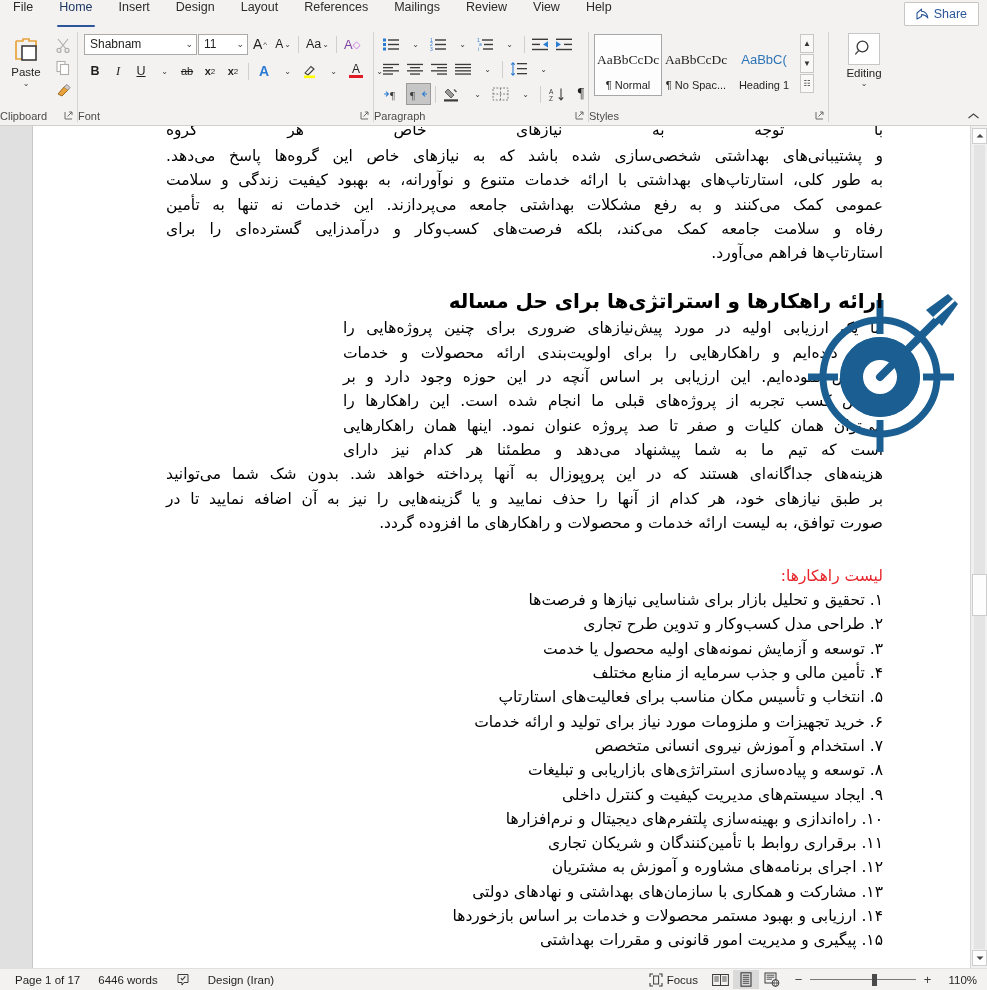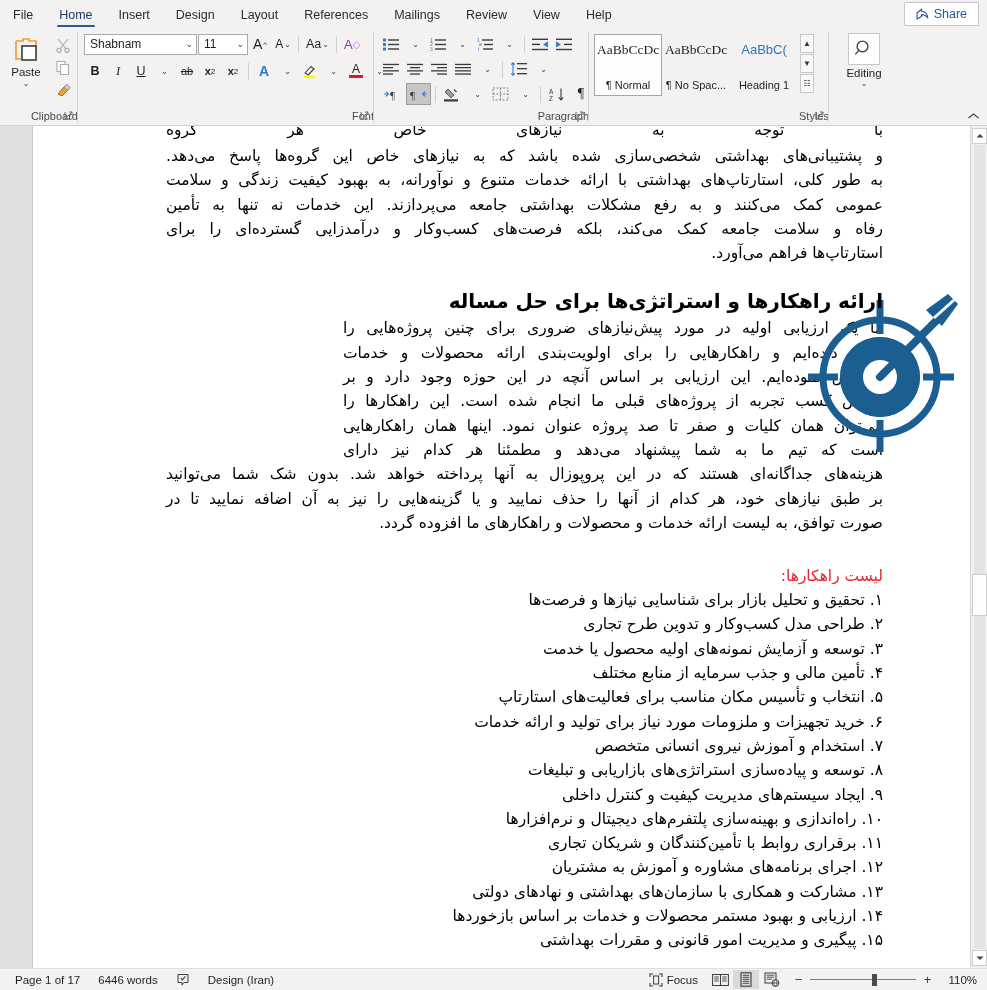--- a/index.html
+++ b/index.html
@@ -12,21 +12,21 @@
   }
   .app { width:987px; height:990px; display:flex; flex-direction:column; position:relative; }
 
   
   .tabbar {
     height:29px; background:#f3f2f1; display:flex; align-items:stretch;
     position:relative; flex:0 0 29px;
   }
   .tabbar::after{content:"";position:absolute;left:0;right:0;bottom:0;height:0;}
   .tab {
-    display:flex; align-items:center; padding:0 13px; font-size:12.5px;
+    display:flex; align-items:flex-start; padding:0 13px; font-size:12.5px;
     color:#2b2b2b; position:relative; cursor:default; white-space:nowrap;
   }
   .tab.active { color:#1f3864; font-weight:400; }
   .tab.active::after{
     content:""; position:absolute; left:11px; right:11px; bottom:2px;
     height:2.5px; background:#2b579a; border-radius:1px;
   }
   .tabbar .spacer { flex:1 1 auto; }
   .share-btn {
     display:flex; align-items:center; gap:5px; margin:2px 8px 3px 0;
@@ -37,21 +37,21 @@
 
   
   .ribbon {
     flex:0 0 97px; height:97px; background:#f3f2f1;
     border-bottom:1px solid #d2d0ce; display:flex; position:relative;
   }
   .grp { position:relative; display:flex; flex-direction:column; height:100%; }
   .grp .body { flex:1 1 auto; display:flex; align-items:flex-start; padding-top:4px; }
   .grp .lbl {
     height:18px; line-height:18px; font-size:11px; color:#4a4a48;
-    text-align:right; position:relative; width:100%;
+    text-align:left; position:relative; width:100%;
   }
   .grp .lbl .dlg {
     position:absolute; right:4px; top:2px; width:12px; height:12px;
     display:flex; align-items:center; justify-content:center;
     font-size:10px; color:#6b6b6b;
   }
   .grp.sep::after{
     content:""; position:absolute; right:0; top:3px; bottom:3px;
     width:1px; background:#d6d4d2;
   }
@@ -92,21 +92,21 @@
   
   .g-par { width:215px; }
   .g-par .body { flex-direction:column; padding:4px 6px 0 6px; gap:3px; }
 
   
   .g-sty { width:240px; }
   .g-sty .body { padding:5px 2px 0 5px; align-items:flex-start; }
   .gallery { display:flex; align-items:stretch; }
   .style-card {
     width:68px; height:62px; display:flex; flex-direction:column;
-    align-items:center; justify-content:space-between; padding:7px 2px 4px;
+    align-items:center; justify-content:space-between; padding:17px 2px 4px;
     border:1px solid transparent; background:transparent;
   }
   .style-card.sel { border:1px solid #a6a6a6; background:#fdfdfd; box-shadow:inset 0 0 0 1px #ffffff; }
   .style-card .prev { font-size:13.5px; font-family:"Liberation Serif", serif; color:#201f1e; white-space:nowrap; overflow:hidden; }
   .style-card .prev.h1 { color:#2e74b5; font-size:13px; font-family:"Liberation Sans", sans-serif; font-weight:400;}
   .style-card .nm { font-size:11px; color:#252423; white-space:nowrap; }
   .gal-nav { display:flex; flex-direction:column; justify-content:space-between; margin-left:2px; }
   .gal-nav div {
     width:14px; height:19px; border:1px solid #c9c7c5; background:#f9f8f7;
     display:flex; align-items:center; justify-content:center; font-size:8px; color:#333;

